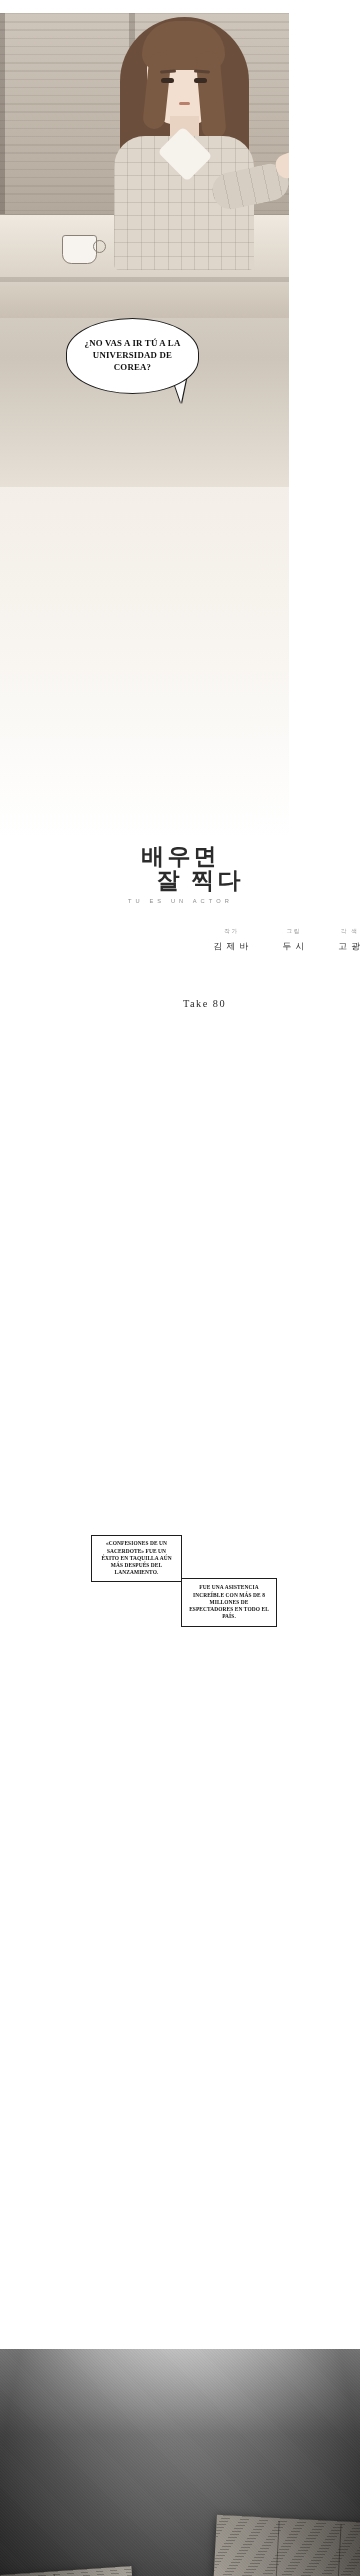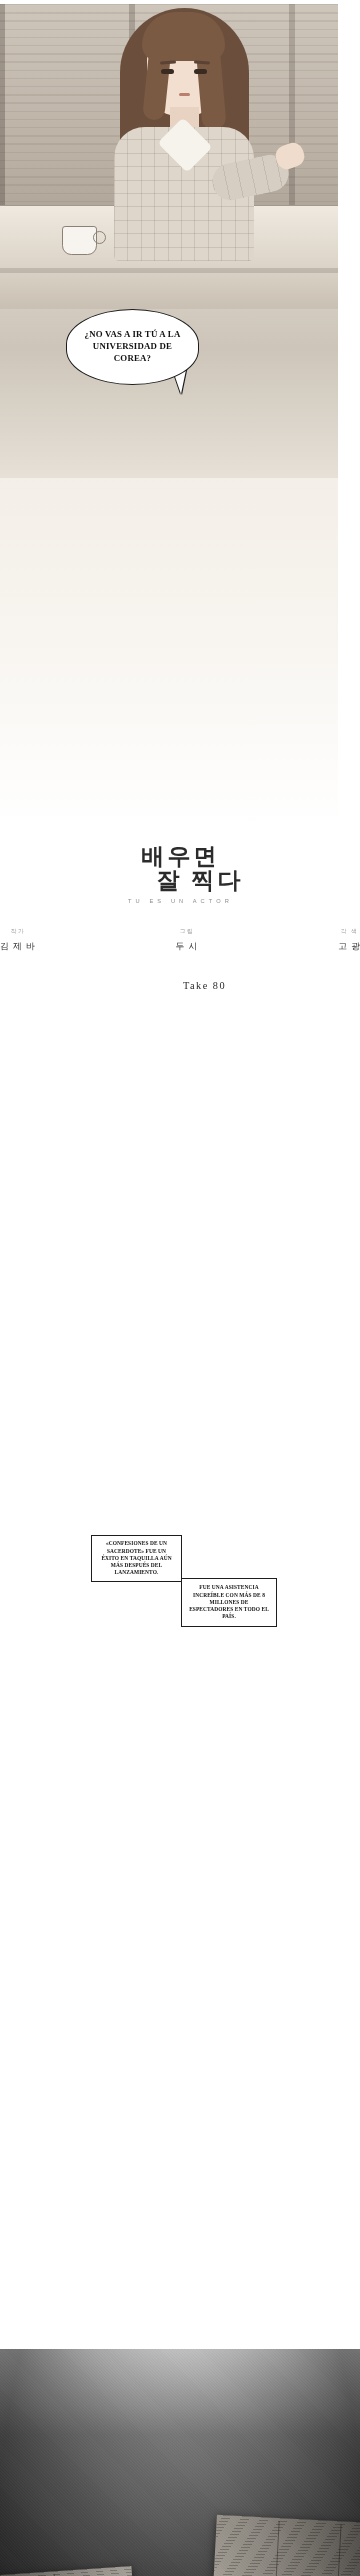--- a/index.html
+++ b/index.html
@@ -15,22 +15,22 @@
     position: relative;
     width: 361px;
     height: 3766px;
     overflow: hidden;
     background: #ffffff;
   }
 
   
   .panel1 {
     position: absolute;
-    left: 0; top: 4px;
-    width: 338px; height: 824px;
+    left: 0; top: 13px;
+    width: 289px; height: 824px;
     background: linear-gradient(180deg, #e8e2da 0%, #efe9e1 35%, #f6f2ec 70%, #ffffff 100%);
     overflow: hidden;
   }
   
   .bg-window {
     position: absolute;
     left: 0; top: 0;
     width: 361px; height: 268px;
     background:
       repeating-linear-gradient(180deg, rgba(120,110,100,0.16) 0px, rgba(120,110,100,0.16) 1.5px, rgba(255,255,255,0.0) 1.5px, rgba(255,255,255,0.0) 8.2px),
@@ -239,39 +239,40 @@
   .title-kr .line2 { display: block; padding-left: 39px; }
   .title-sub {
     margin-top: 5.2px;
     font-size: 5.7px;
     letter-spacing: 4.1px;
     color: #8d8d8d;
   }
   .credits {
     margin-top: 24px;
     display: flex;
-    justify-content: space-between;
+    justify-content: flex-end;
+    gap: 33px;
   }
   .credit {
     text-align: center;
   }
   .credit-role {
     font-size: 5.7px;
     letter-spacing: 1.5px;
     color: #9a9a9a;
     margin-bottom: 4.1px;
   }
   .credit-name {
     font-family: "Liberation Serif", serif;
     font-size: 8.8px;
     letter-spacing: 1px;
     color: #2b2b2b;
   }
   .take {
-    margin-top: 27px;
+    margin-top: 45px;
     font-family: "Liberation Serif", serif;
     font-size: 10.3px;
     letter-spacing: 1.5px;
     color: #2b2b2b;
     padding-left: 48px;
   }
 
   
   .cap {
     position: absolute;

